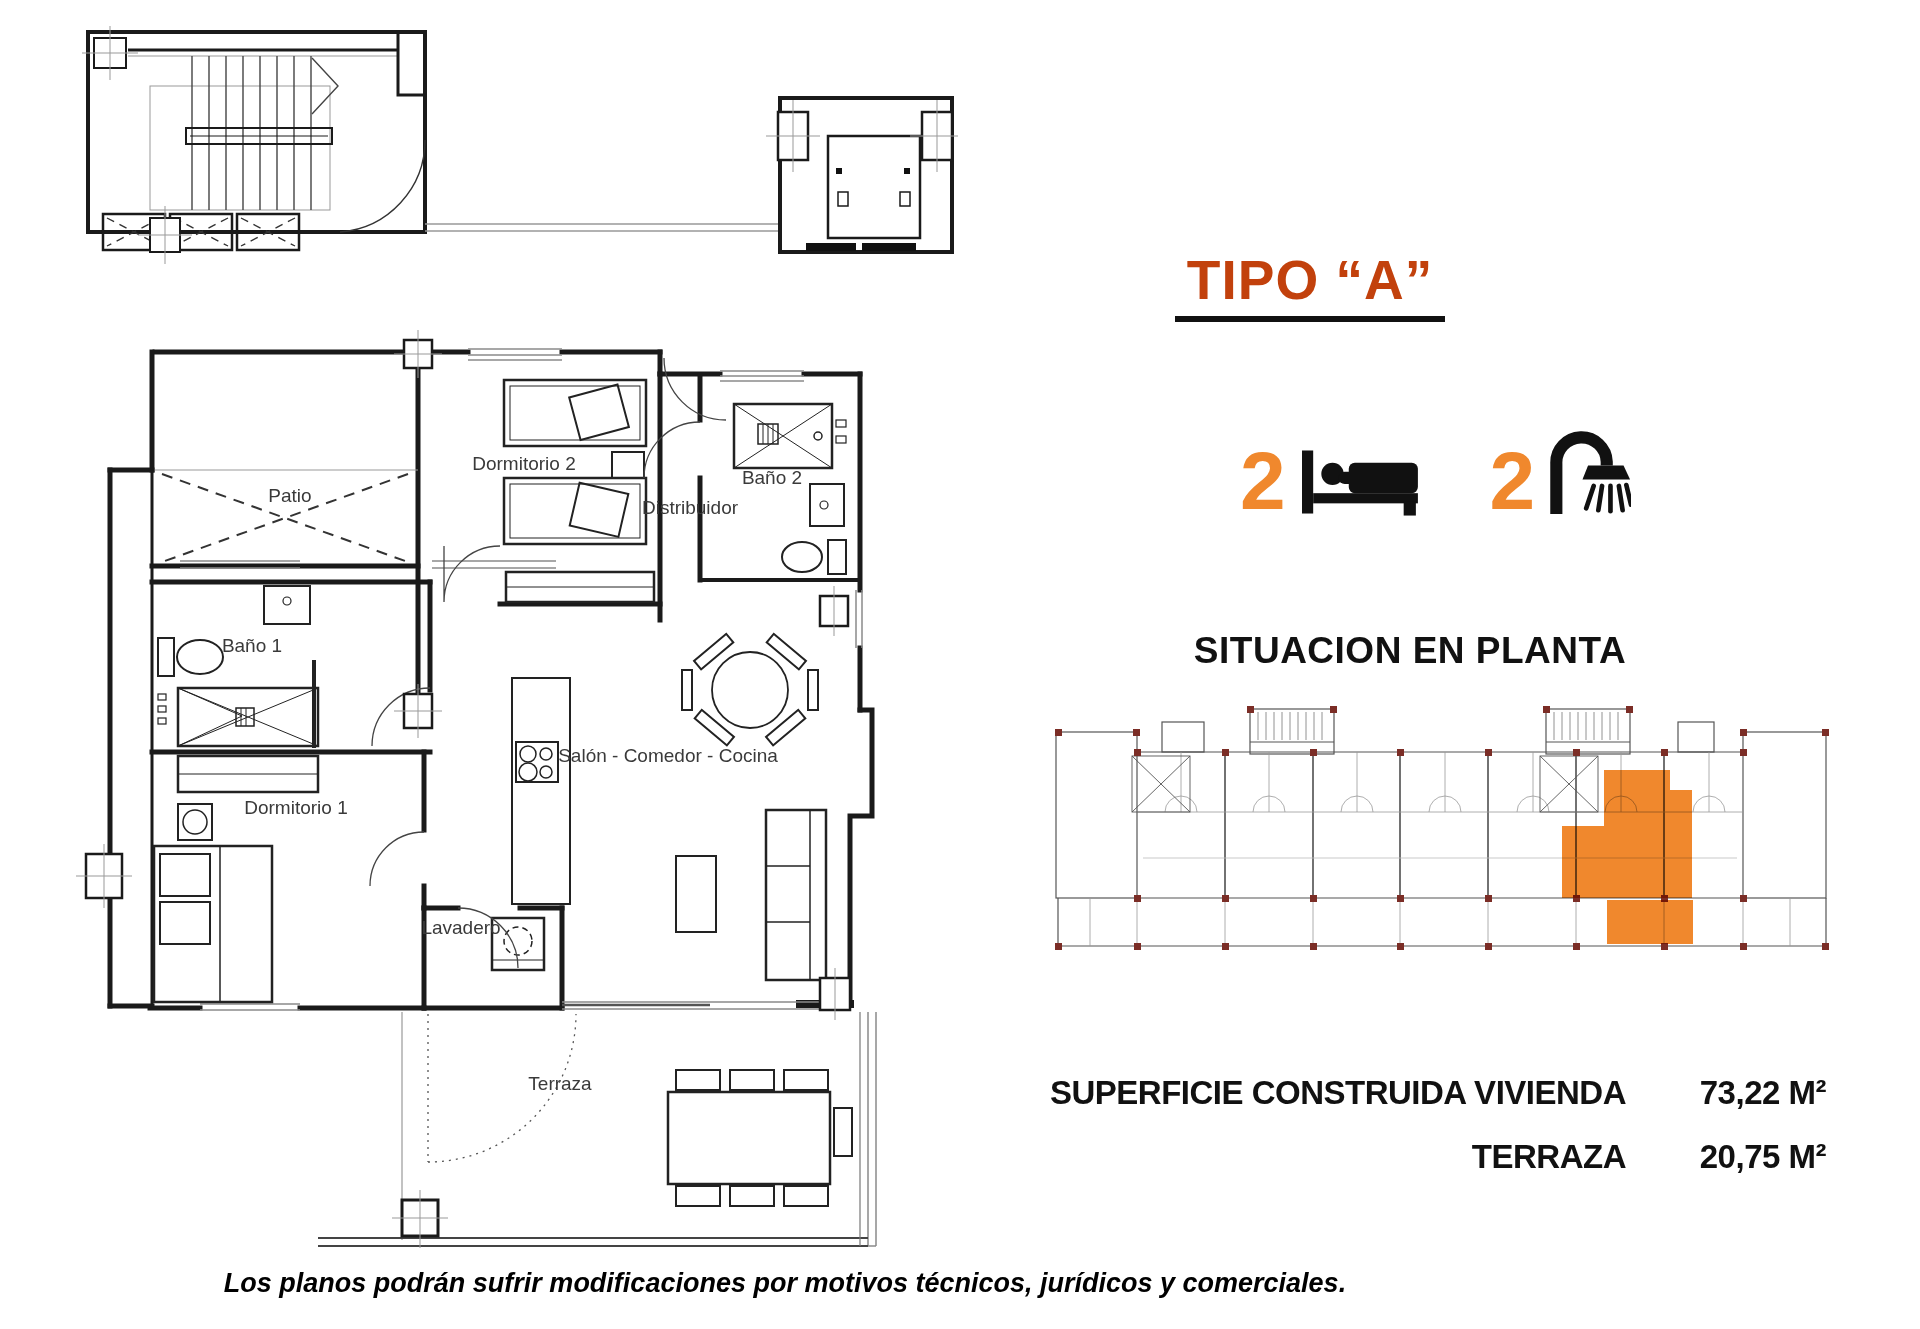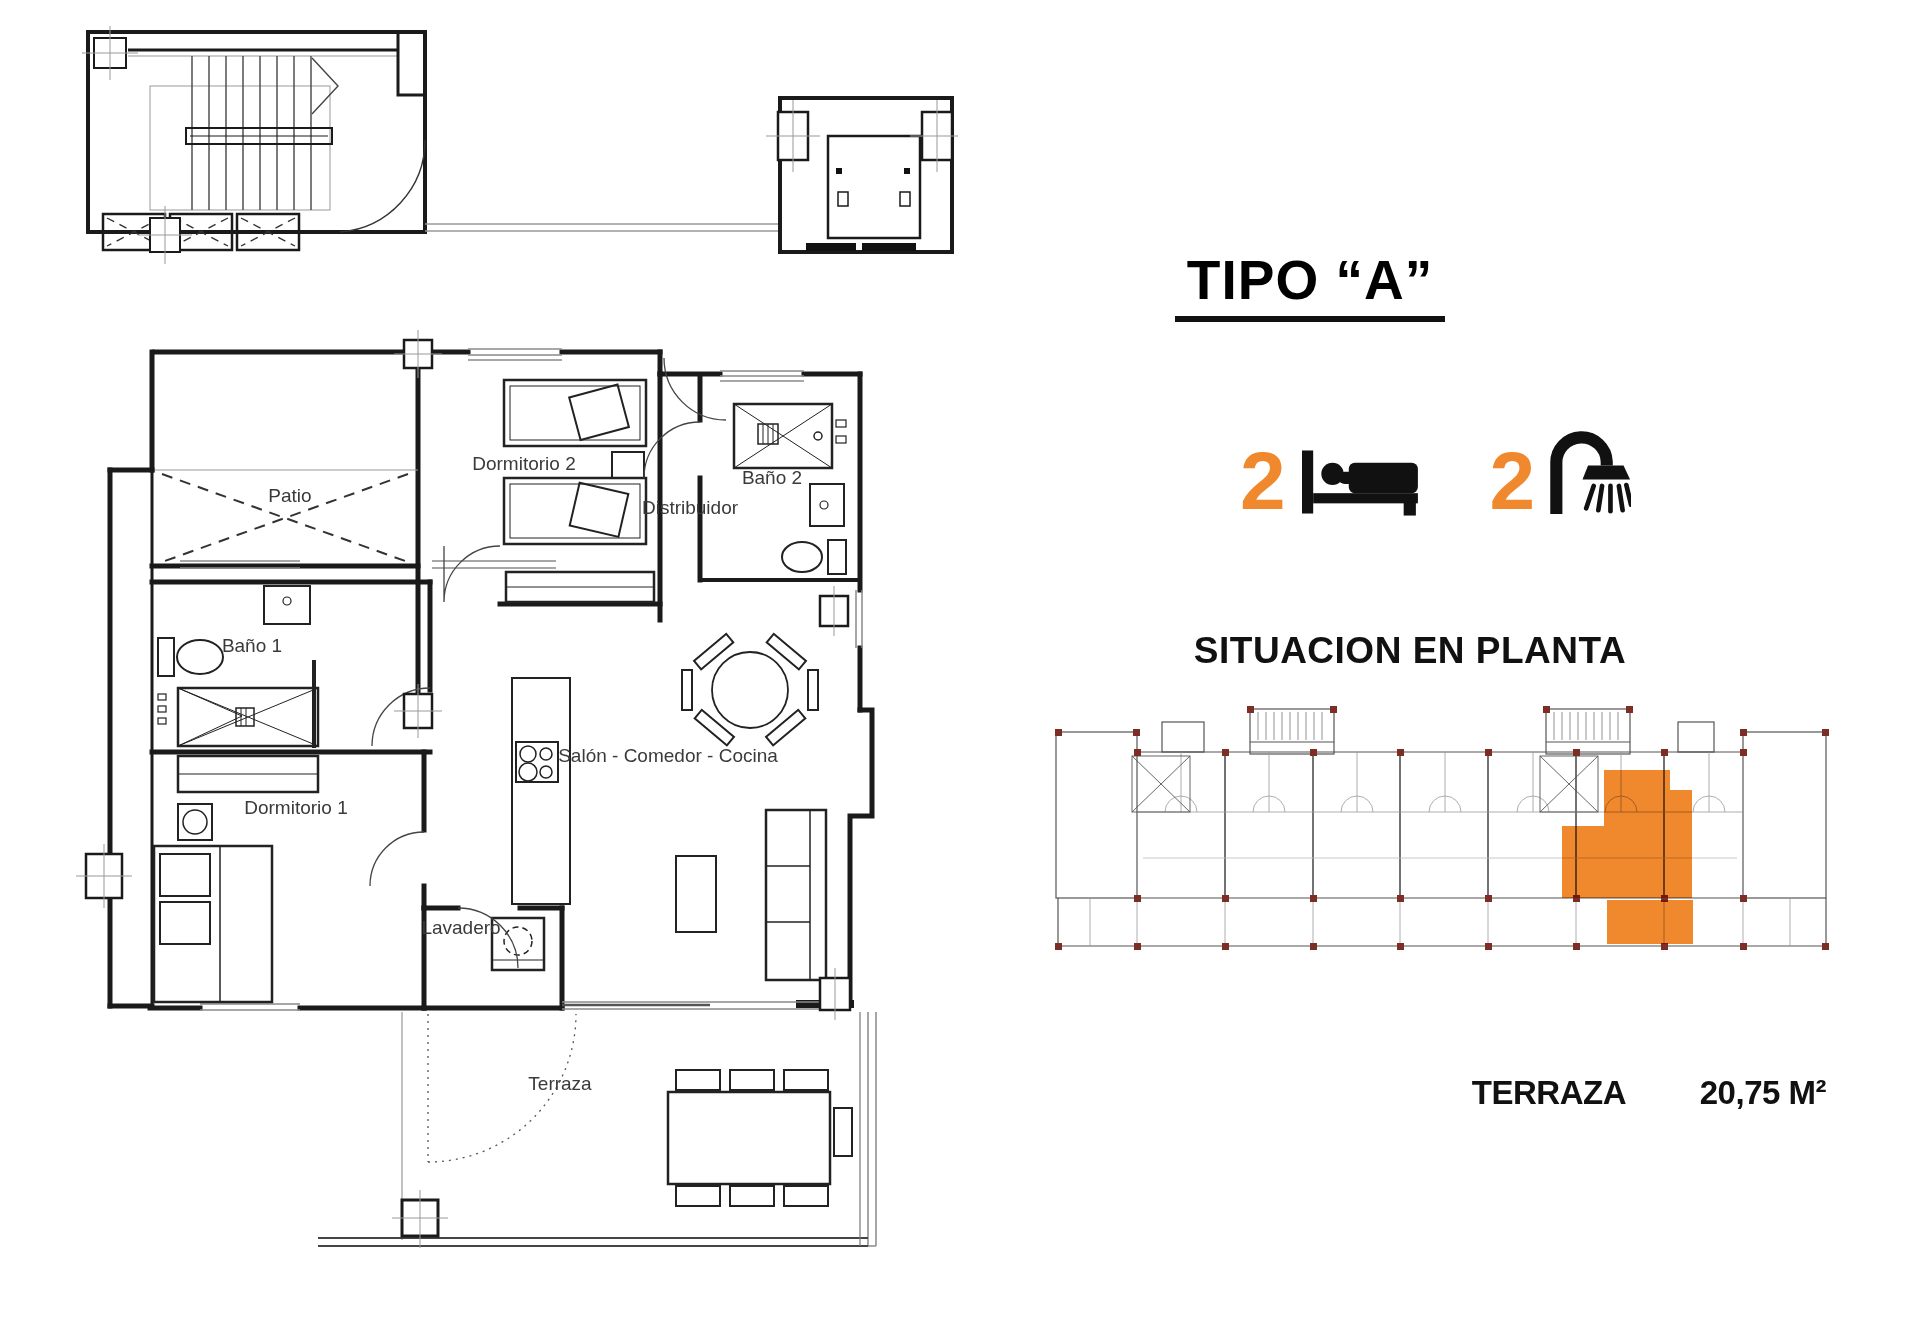--- a/index.html
+++ b/index.html
@@ -2,21 +2,21 @@
 <html><head>
 <meta charset="utf-8">
 <style>
   html,body{margin:0;padding:0;background:#e8e8e8;}
   .sheet{position:relative;width:1920px;height:1329px;background:#ffffff;outline:1px solid #bbb;
          font-family:"Liberation Sans",sans-serif;overflow:hidden;}
   .abs{position:absolute;}
   svg text{font-family:"Liberation Sans",sans-serif;}
   .plan-label{font-size:19px;fill:#3a3a3a;}
   .title-wrap{left:1040px;top:248px;width:540px;text-align:center;}
-  .title-text{display:inline-block;font-size:55px;font-weight:800;letter-spacing:1px;color:#000000;
+  .title-text{display:inline-block;font-size:55px;font-weight:800;letter-spacing:1px;color:#c2410c;
               border-bottom:6px solid #111;padding:0 12px 4px 12px;}
   .icons-row{left:1240px;top:422px;height:96px;display:flex;align-items:flex-end;}
   .count-num{font-size:82px;font-weight:800;line-height:0.92;color:#F0882D;}
   .gap-a{width:16px;} .gap-b{width:66px;} .gap-c{width:12px;}
   .situ-wrap{left:1140px;top:630px;width:540px;text-align:center;}
   .situ-text{font-size:37px;font-weight:800;letter-spacing:0.5px;color:#111;}
   .areas{left:1040px;top:1074px;width:786px;}
   .area-row{display:flex;align-items:baseline;font-weight:800;font-size:33px;color:#111;letter-spacing:-0.5px;}
   .area-row + .area-row{margin-top:26px;}
   .area-label{flex:1;text-align:right;}
@@ -418,19 +418,26 @@
         <rect x="1626" y="706" width="7" height="7"></rect>
     </g>
     <g fill="#F0882D" stroke="none" style="mix-blend-mode:multiply">
       <path d="M1562,826 L1604,826 L1604,770 L1670,770 L1670,790 L1692,790 L1692,898 L1562,898 Z"></path>
       <rect x="1607" y="900" width="86" height="44"></rect>
     </g>
   </svg>
 
   <div class="abs areas">
     <div class="area-row">
+      <span class="area-label">SUPERFICIE CONSTRUIDA VIVIENDA</span>
+      <span class="area-value">73,22 M²</span>
+    </div>
+    <div class="area-row">
       <span class="area-label">TERRAZA</span>
       <span class="area-value">20,75 M²</span>
     </div>
   </div>
 
+  <div class="abs disclaimer-wrap">
+    <span class="disclaimer-text">Los planos podrán sufrir modificaciones por motivos técnicos, jurídicos y comerciales.</span>
+  </div>
 
 </div>
 
 </body></html>

